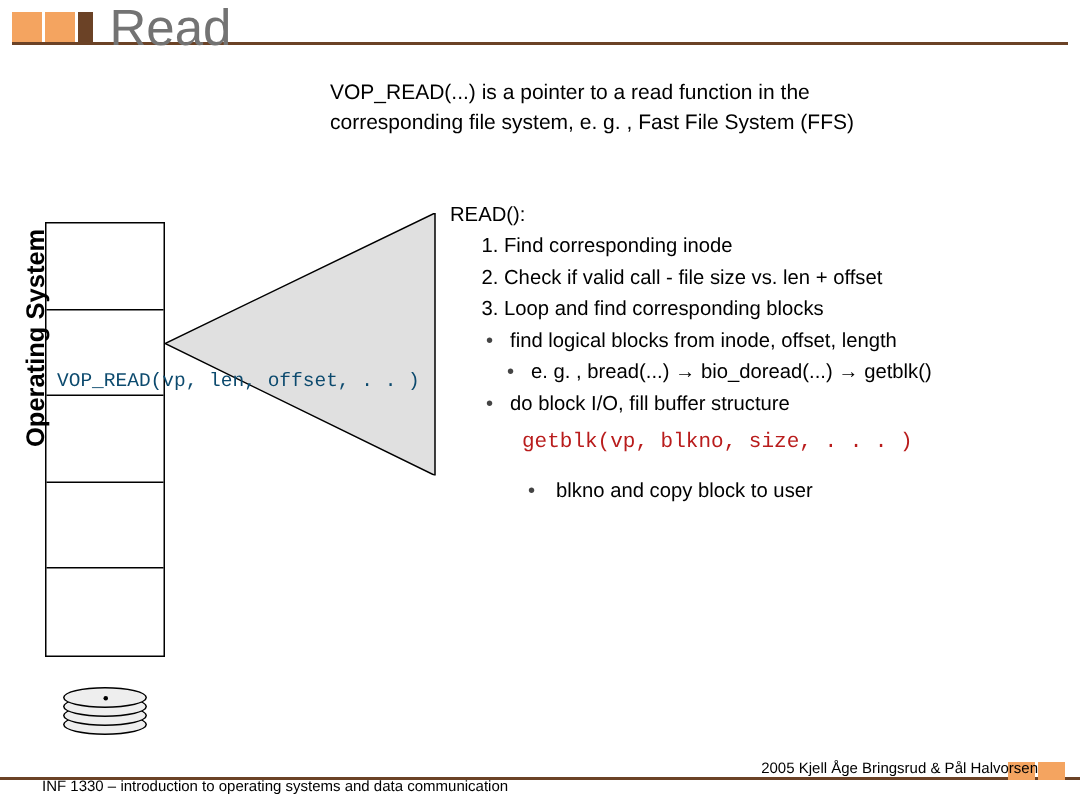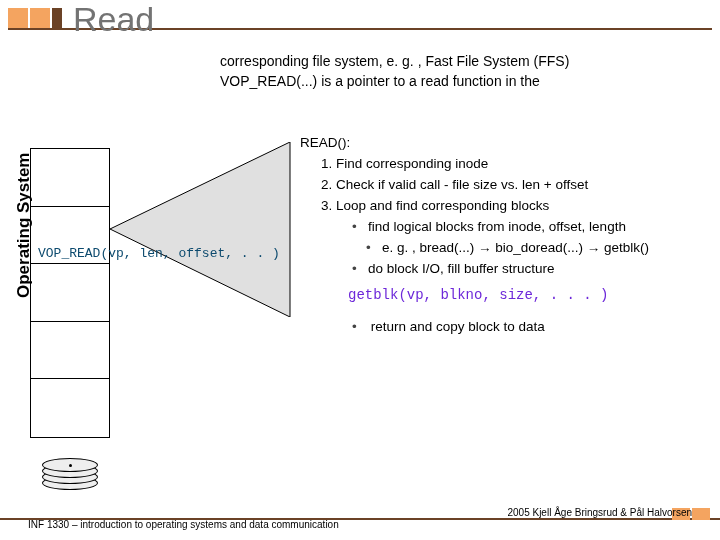--- a/index.html
+++ b/index.html
@@ -10,23 +10,23 @@
   .title-seg.orange1 { background: #f4a460; left: 0; top: 0; width: 20px; height: 20px; }
   .title-seg.orange2 { background: #f4a460; left: 22px; top: 0; width: 20px; height: 20px; }
   .title-seg.brown { background: #6b4226; left: 44px; top: 0; width: 10px; height: 20px; }
   .title-line { position: absolute; left: 0; right: 0; top: 20px; height: 2px; background: #6b4226; }
   .title-text { position: absolute; left: 65px; top: -8px; font-size: 34px; font-family: Verdana, Arial, sans-serif; color: #737373; }
   .content { position: absolute; top: 48px; left: 0; right: 0; bottom: 30px; }
   .sidebar-label-wrap { position: absolute; left: 14px; top: 250px; transform: rotate(-90deg); transform-origin: left top; font-size: 17px; font-weight: bold; white-space: nowrap; }
   .intro-text { position: absolute; left: 220px; top: 4px; right: 10px; font-size: 14px; line-height: 1.4; }
   .read-block { position: absolute; left: 300px; top: 85px; right: 8px; font-size: 13.5px; line-height: 1.55; }
   .read-block ol { margin-left: 36px; }
-  .read-block ul { margin-left: 68px; list-style: none; }
+  .read-block ul { margin-left: 40px; list-style: none; }
   .read-block ul li::before { content: "•"; position: absolute; margin-left: -16px; color: #444; }
-  .getblk { margin-left: 48px; margin-top: 6px; font-family: "Courier New", monospace; color: #6d28d9; font-size: 14px; }
+  .getblk { margin-left: 48px; margin-top: 6px; font-family: "Courier New", monospace; color: #b91c1c; font-size: 14px; }
   .return-item { margin-left: 52px; margin-top: 10px; list-style: none; }
   .return-item::before { content: "•"; margin-right: 14px; color: #444; }
   .os-box { position: absolute; left: 30px; top: 100px; width: 80px; height: 290px; border: 1px solid #000; }
   .os-row { height: 20%; border-bottom: 1px solid #000; }
   .os-row:last-child { border-bottom: none; }
   .cone { position: absolute; left: 110px; top: 94px; }
   .vop-code { position: absolute; left: 38px; top: 198px; font-family: "Courier New", monospace; font-size: 13px; color: #0c4a6e; white-space: nowrap; }
   .disk-stack { position: absolute; left: 42px; top: 410px; }
   .disk { width: 56px; height: 14px; border: 1px solid #000; border-radius: 50%; background: #eee; position: absolute; }
   .disk .dot { width: 3px; height: 3px; background: #000; border-radius: 50%; position: absolute; left: 26px; top: 5px; }
@@ -48,22 +48,22 @@
     <div class="title-seg brown"></div>
     <div class="title-line"></div>
     <div class="title-text">Read</div>
   </div>
 
   <div class="content">
 
     <div class="sidebar-label-wrap">Operating System</div>
 
     <div class="intro-text">
+      <div>VOP_READ(...) is a pointer to a read function in the</div>
       <div>corresponding file system, e. g. , Fast File System (FFS)</div>
-      <div>VOP_READ(...) is a pointer to a read function in the</div>
     </div>
 
     <div class="os-box">
       <div class="os-row"></div>
       <div class="os-row"></div>
       <div class="os-row"></div>
       <div class="os-row"></div>
       <div class="os-row"></div>
     </div>
 
@@ -79,21 +79,21 @@
         <li>Find corresponding inode</li>
         <li>Check if valid call - file size vs. len + offset</li>
         <li>Loop and find corresponding blocks</li>
       </ol>
       <ul>
         <li>find logical blocks from inode, offset, length</li>
         <li style="margin-left:14px">e. g. , bread(...) → bio_doread(...) → getblk()</li>
         <li>do block I/O, fill buffer structure</li>
       </ul>
       <div class="getblk">getblk(vp, blkno, size, . . . )</div>
-      <div class="return-item"><span>return and copy block to data</span></div>
+      <div class="return-item"><span>blkno and copy block to user</span></div>
     </div>
 
     <div class="disk-stack">
       <div class="disk" style="top:18px"></div>
       <div class="disk" style="top:12px"></div>
       <div class="disk" style="top:6px"></div>
       <div class="disk" style="top:0">
           <div class="dot"></div>
         </div>
     </div>

